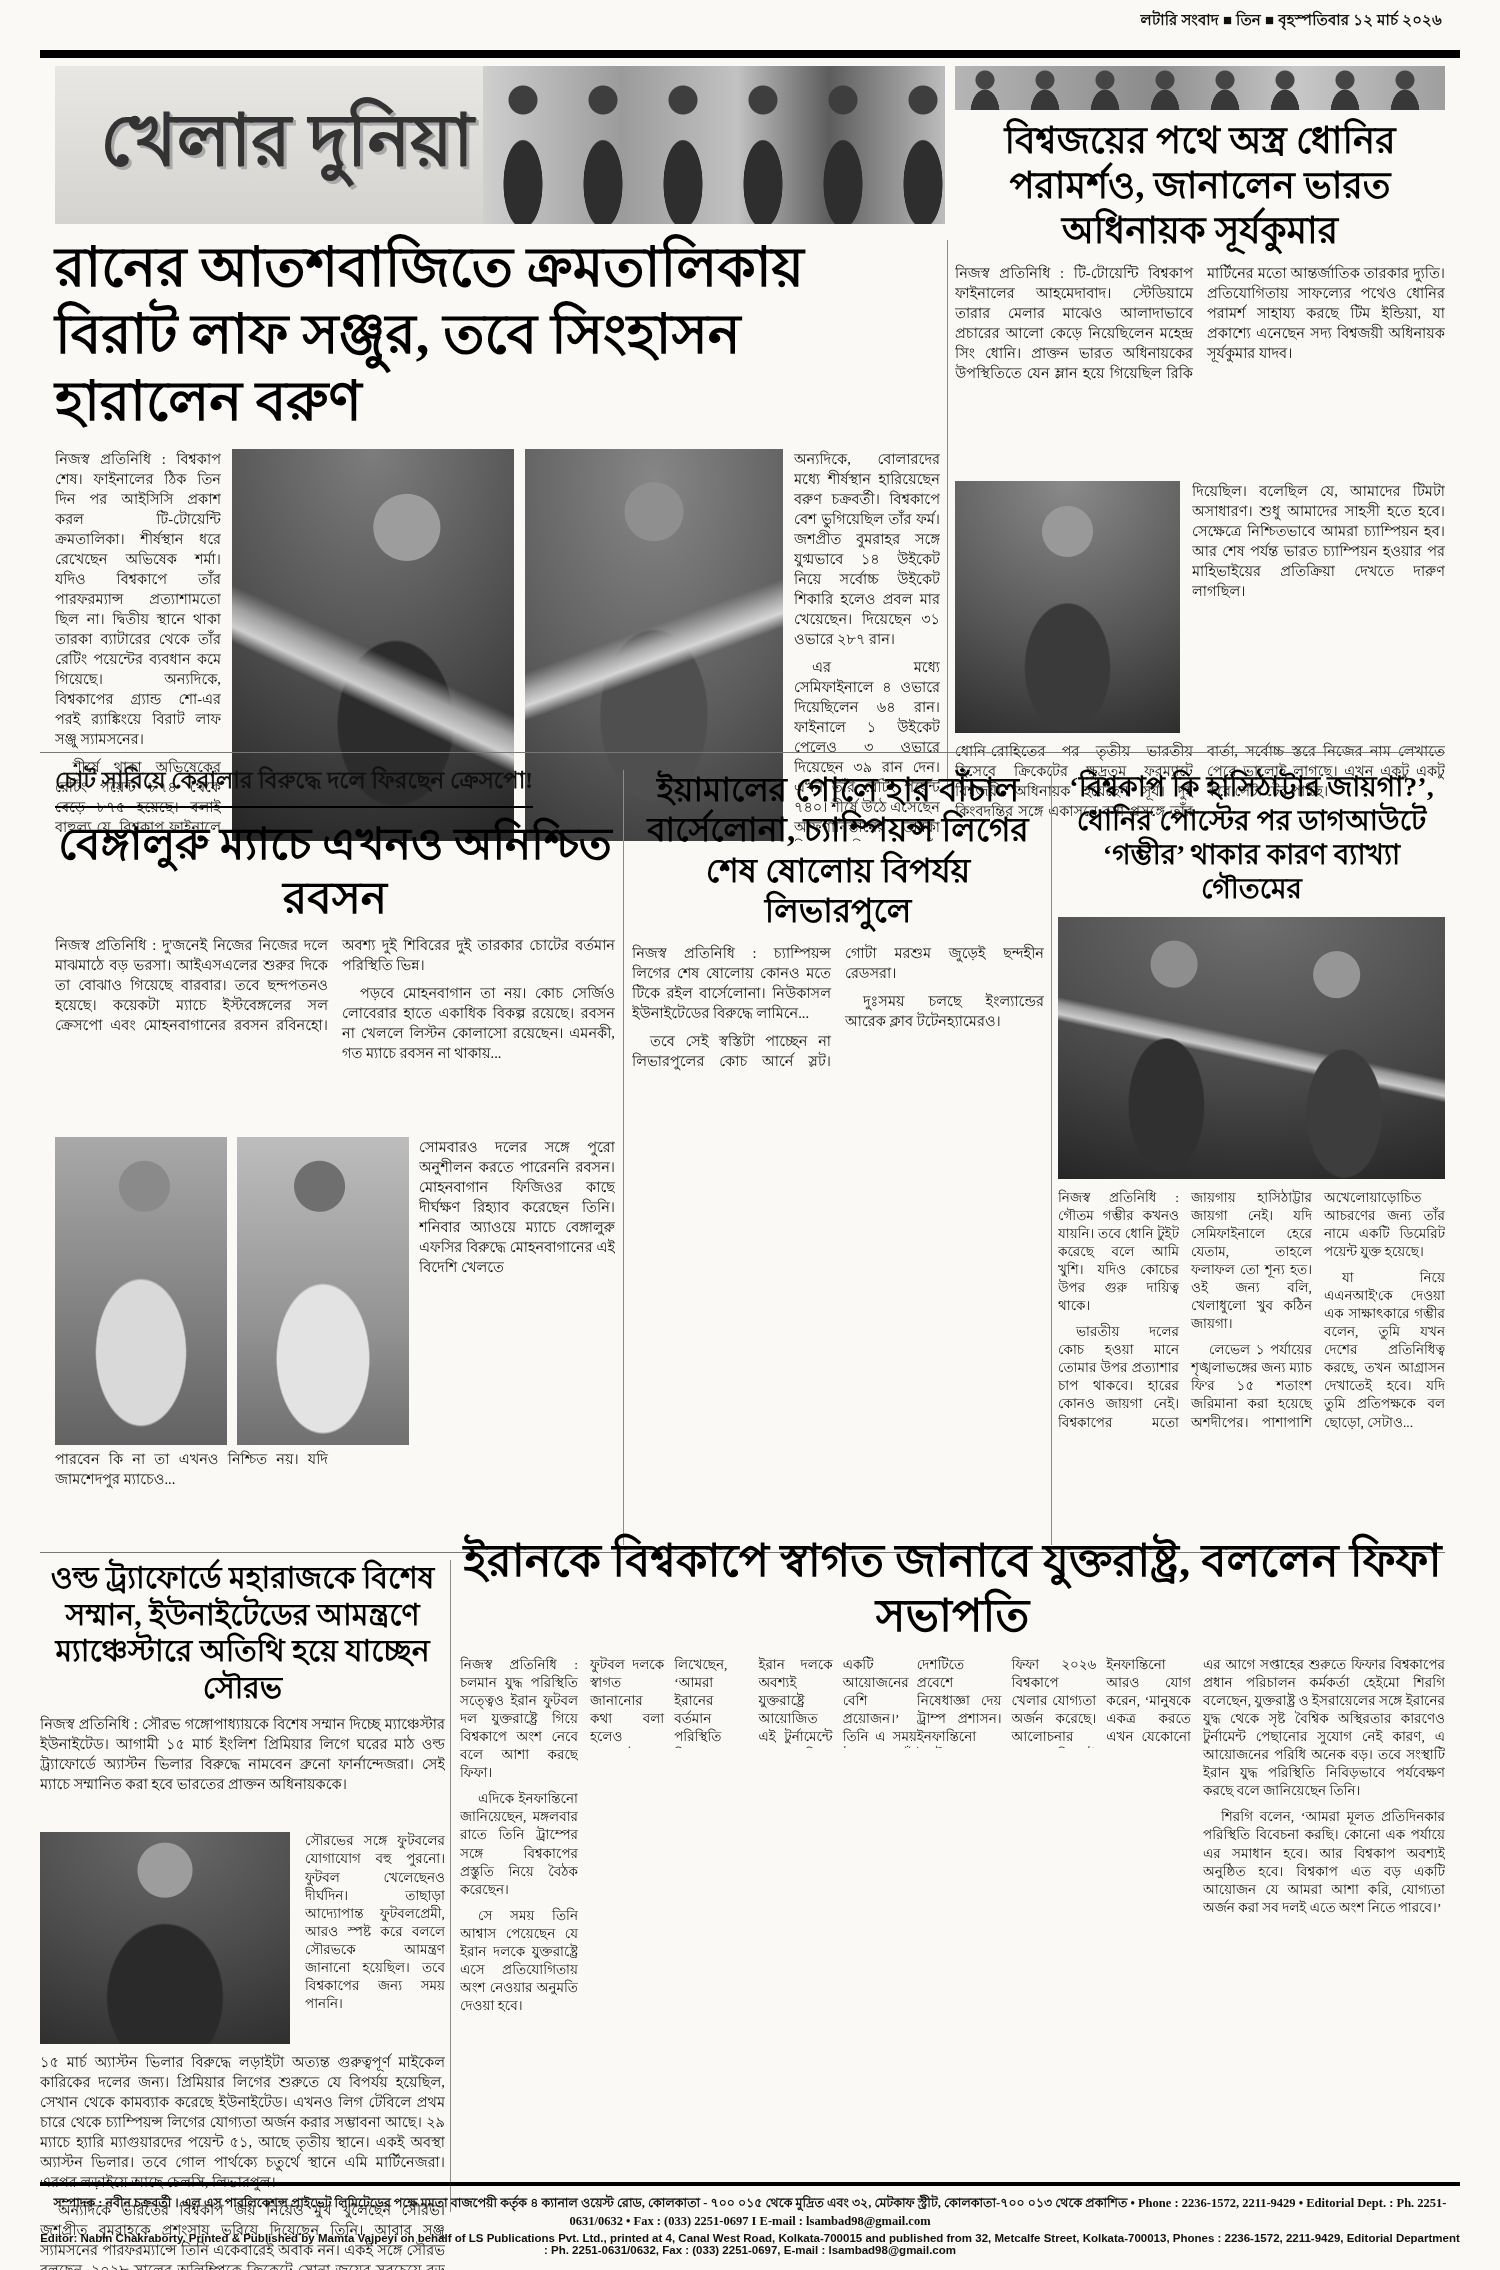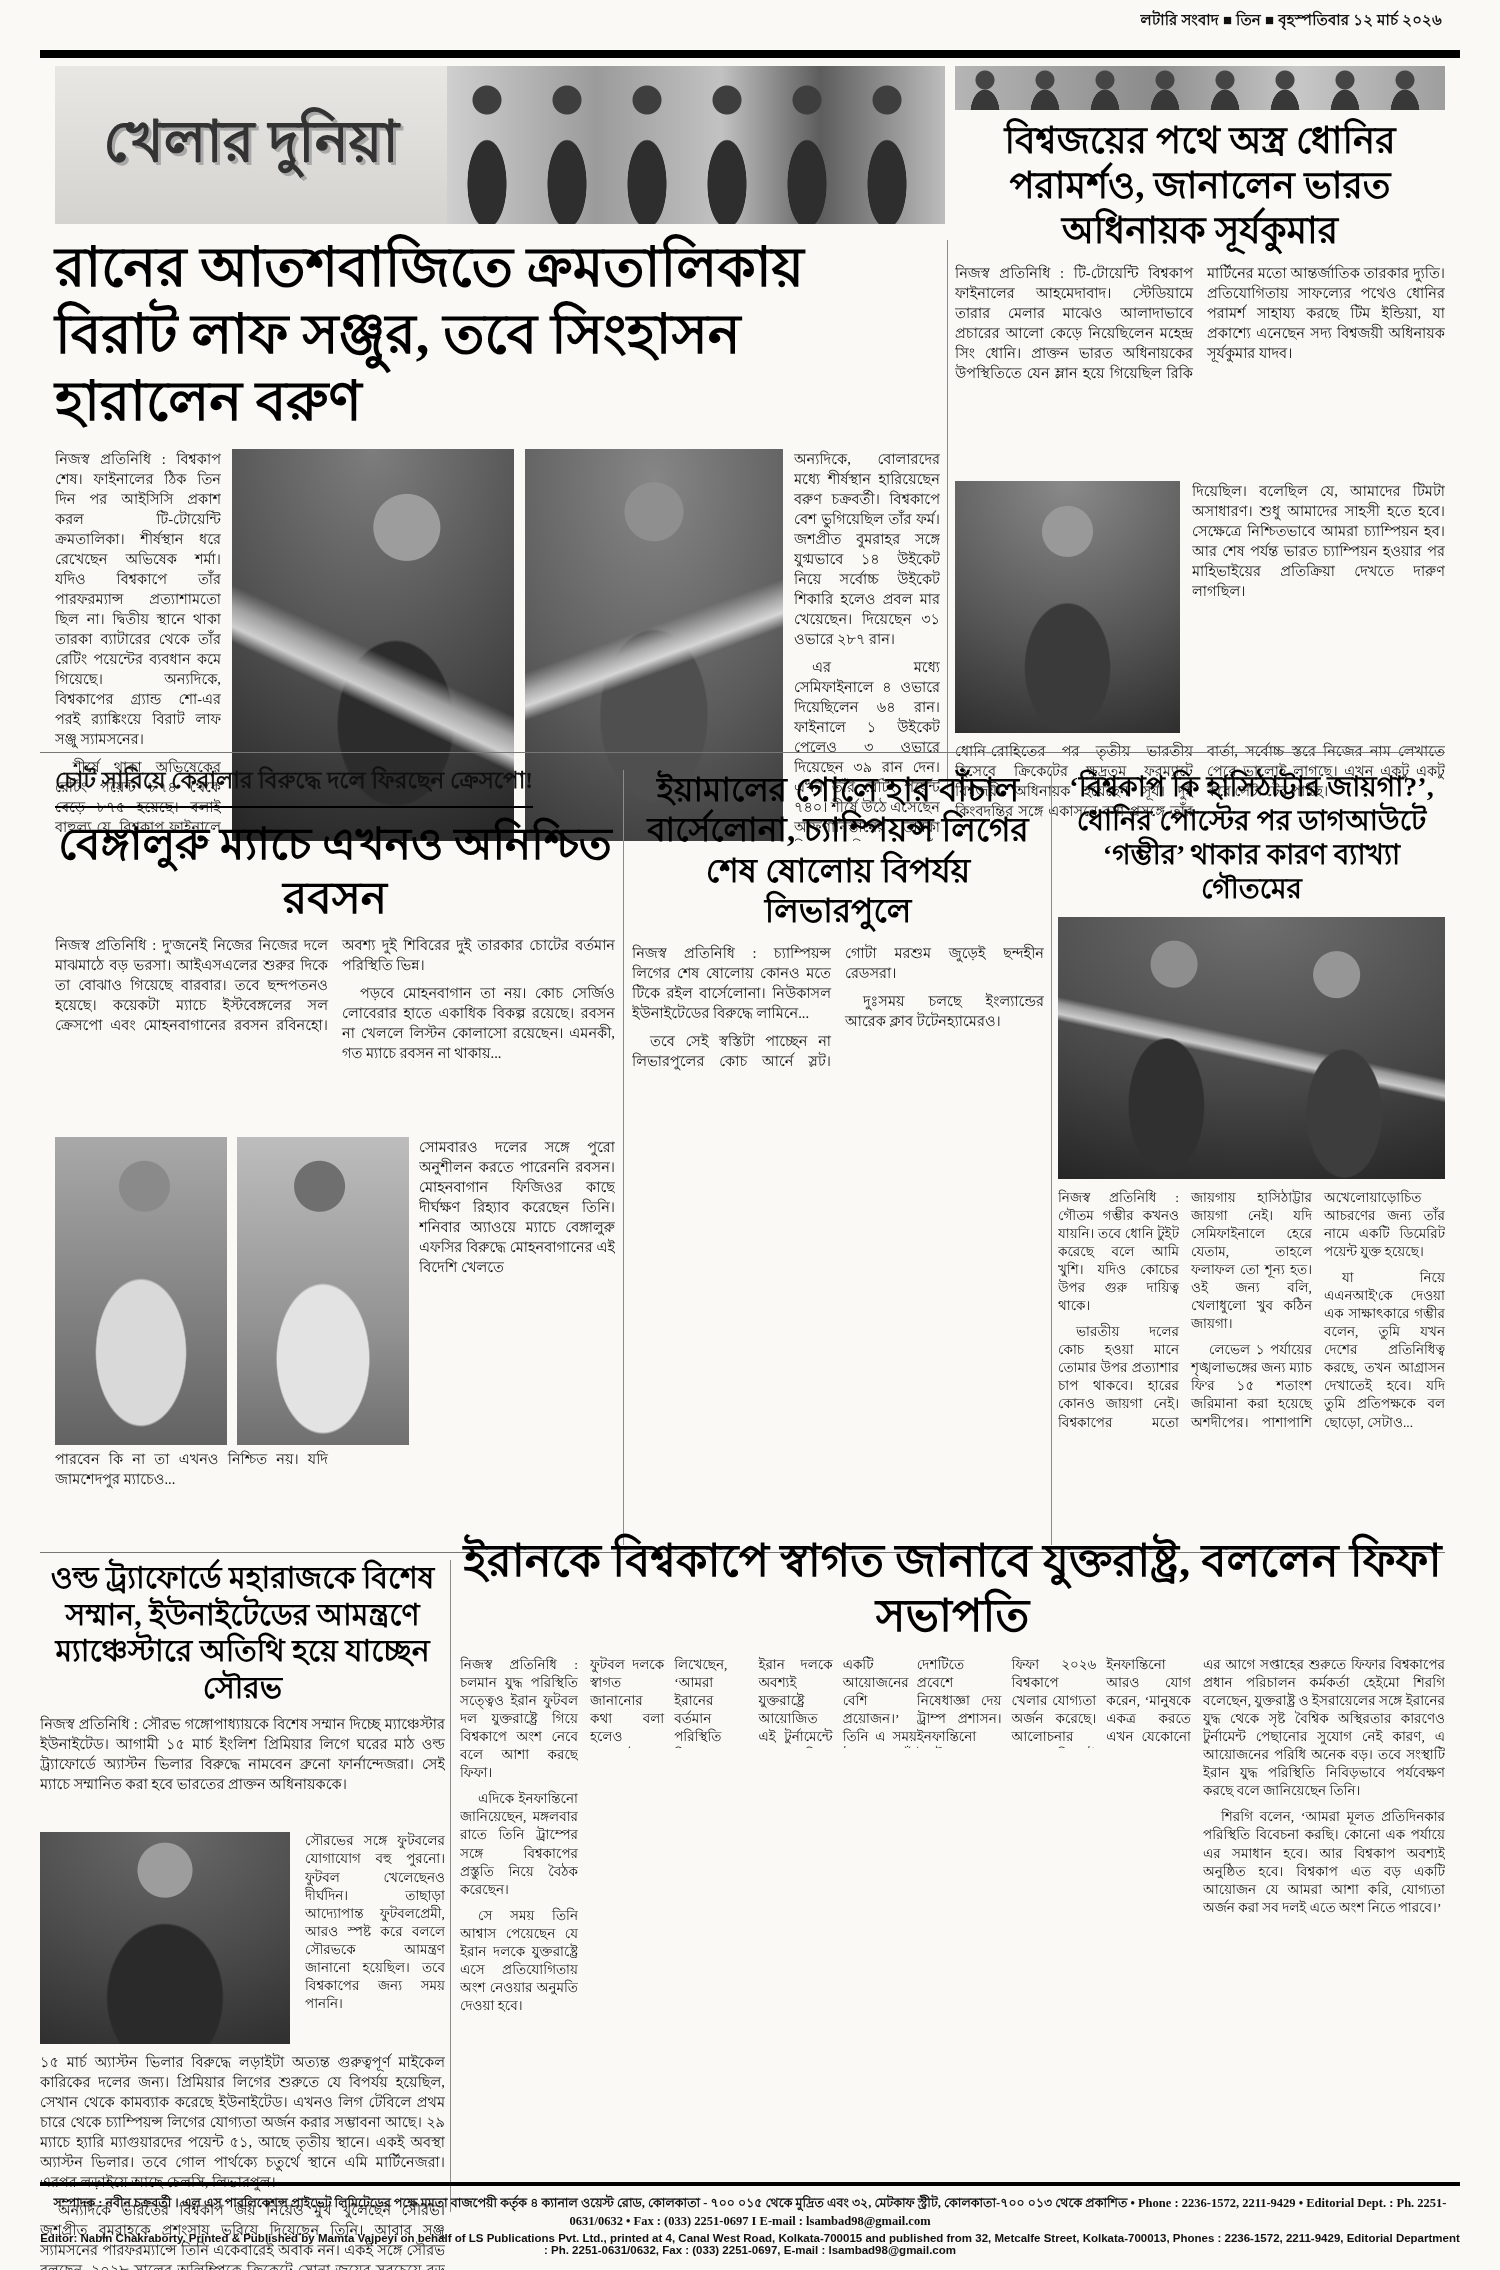--- a/index.html
+++ b/index.html
@@ -11,23 +11,23 @@
   }
   .abs{position:absolute;}
   
   .dateline{top:8px;right:58px;font-size:15px;font-weight:bold;letter-spacing:.2px;}
   .rule-double{top:50px;left:40px;right:40px;height:0;border-top:5px solid #000;box-shadow:0 3px 0 #000;}
   
   .masthead{top:66px;left:55px;width:890px;height:158px;display:flex;}
   .masthead-logo{
     width:392px;height:100%;background:linear-gradient(180deg,#e8e7e3,#d4d3cf);
     display:flex;align-items:center;justify-content:center;
-    font-size:57px;font-weight:bold;color:#333;
+    font-size:72px;font-weight:bold;color:#333;
     text-shadow:3px 3px 0 #a8a8a8,1px 1px 0 #777;
-    font-family:"Liberation Serif",serif;white-space:nowrap;
+    font-family:"Liberation Serif",serif;white-space:nowrap;padding-left:36px;
   }
   .photo-strip{
     flex:1;height:100%;
     background-image:
       radial-gradient(circle 15px at 40px 34px,#3e3e3e 14px,transparent 15px),
       radial-gradient(ellipse 32px 72px at 40px 118px,#2e2e2e 60%,transparent 62%),
       linear-gradient(90deg,#cfcfcf 0%,#9b9b9b 30%,#c2c2c2 55%,#5d5d5d 75%,#bdbdbd 100%);
     background-size:80px 100%,80px 100%,100% 100%;
     background-repeat:repeat-x,repeat-x,no-repeat;
   }

